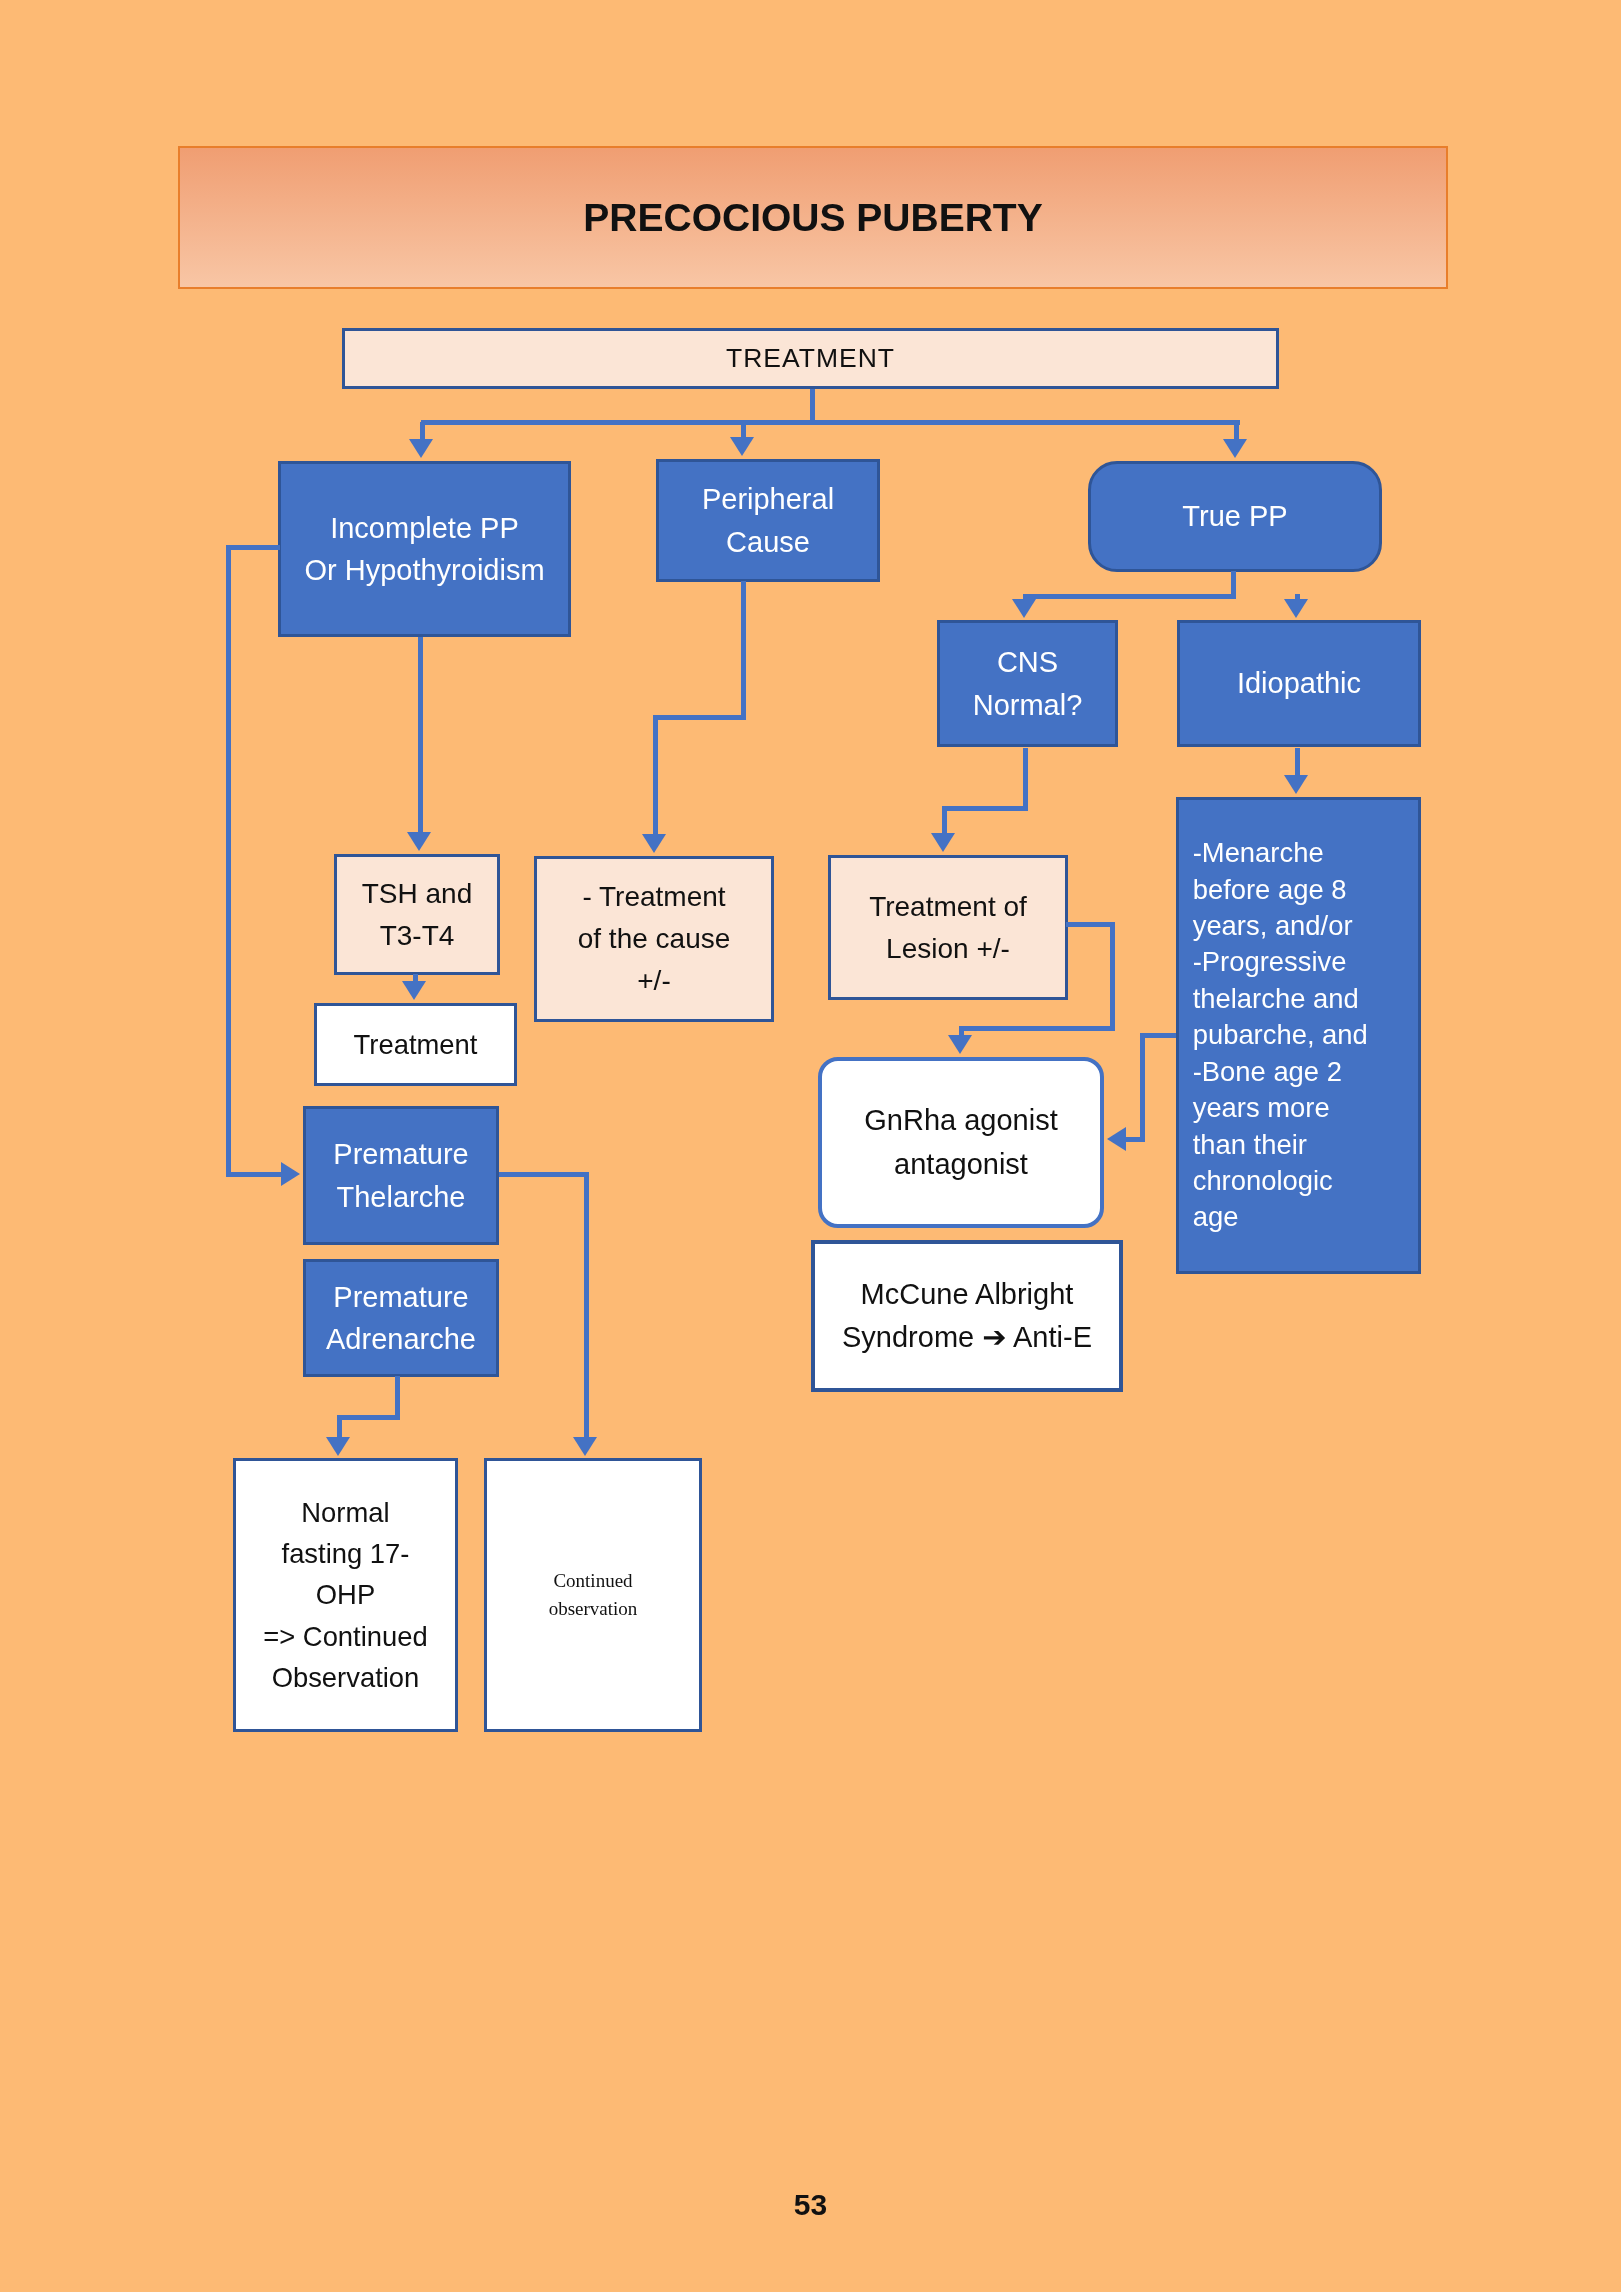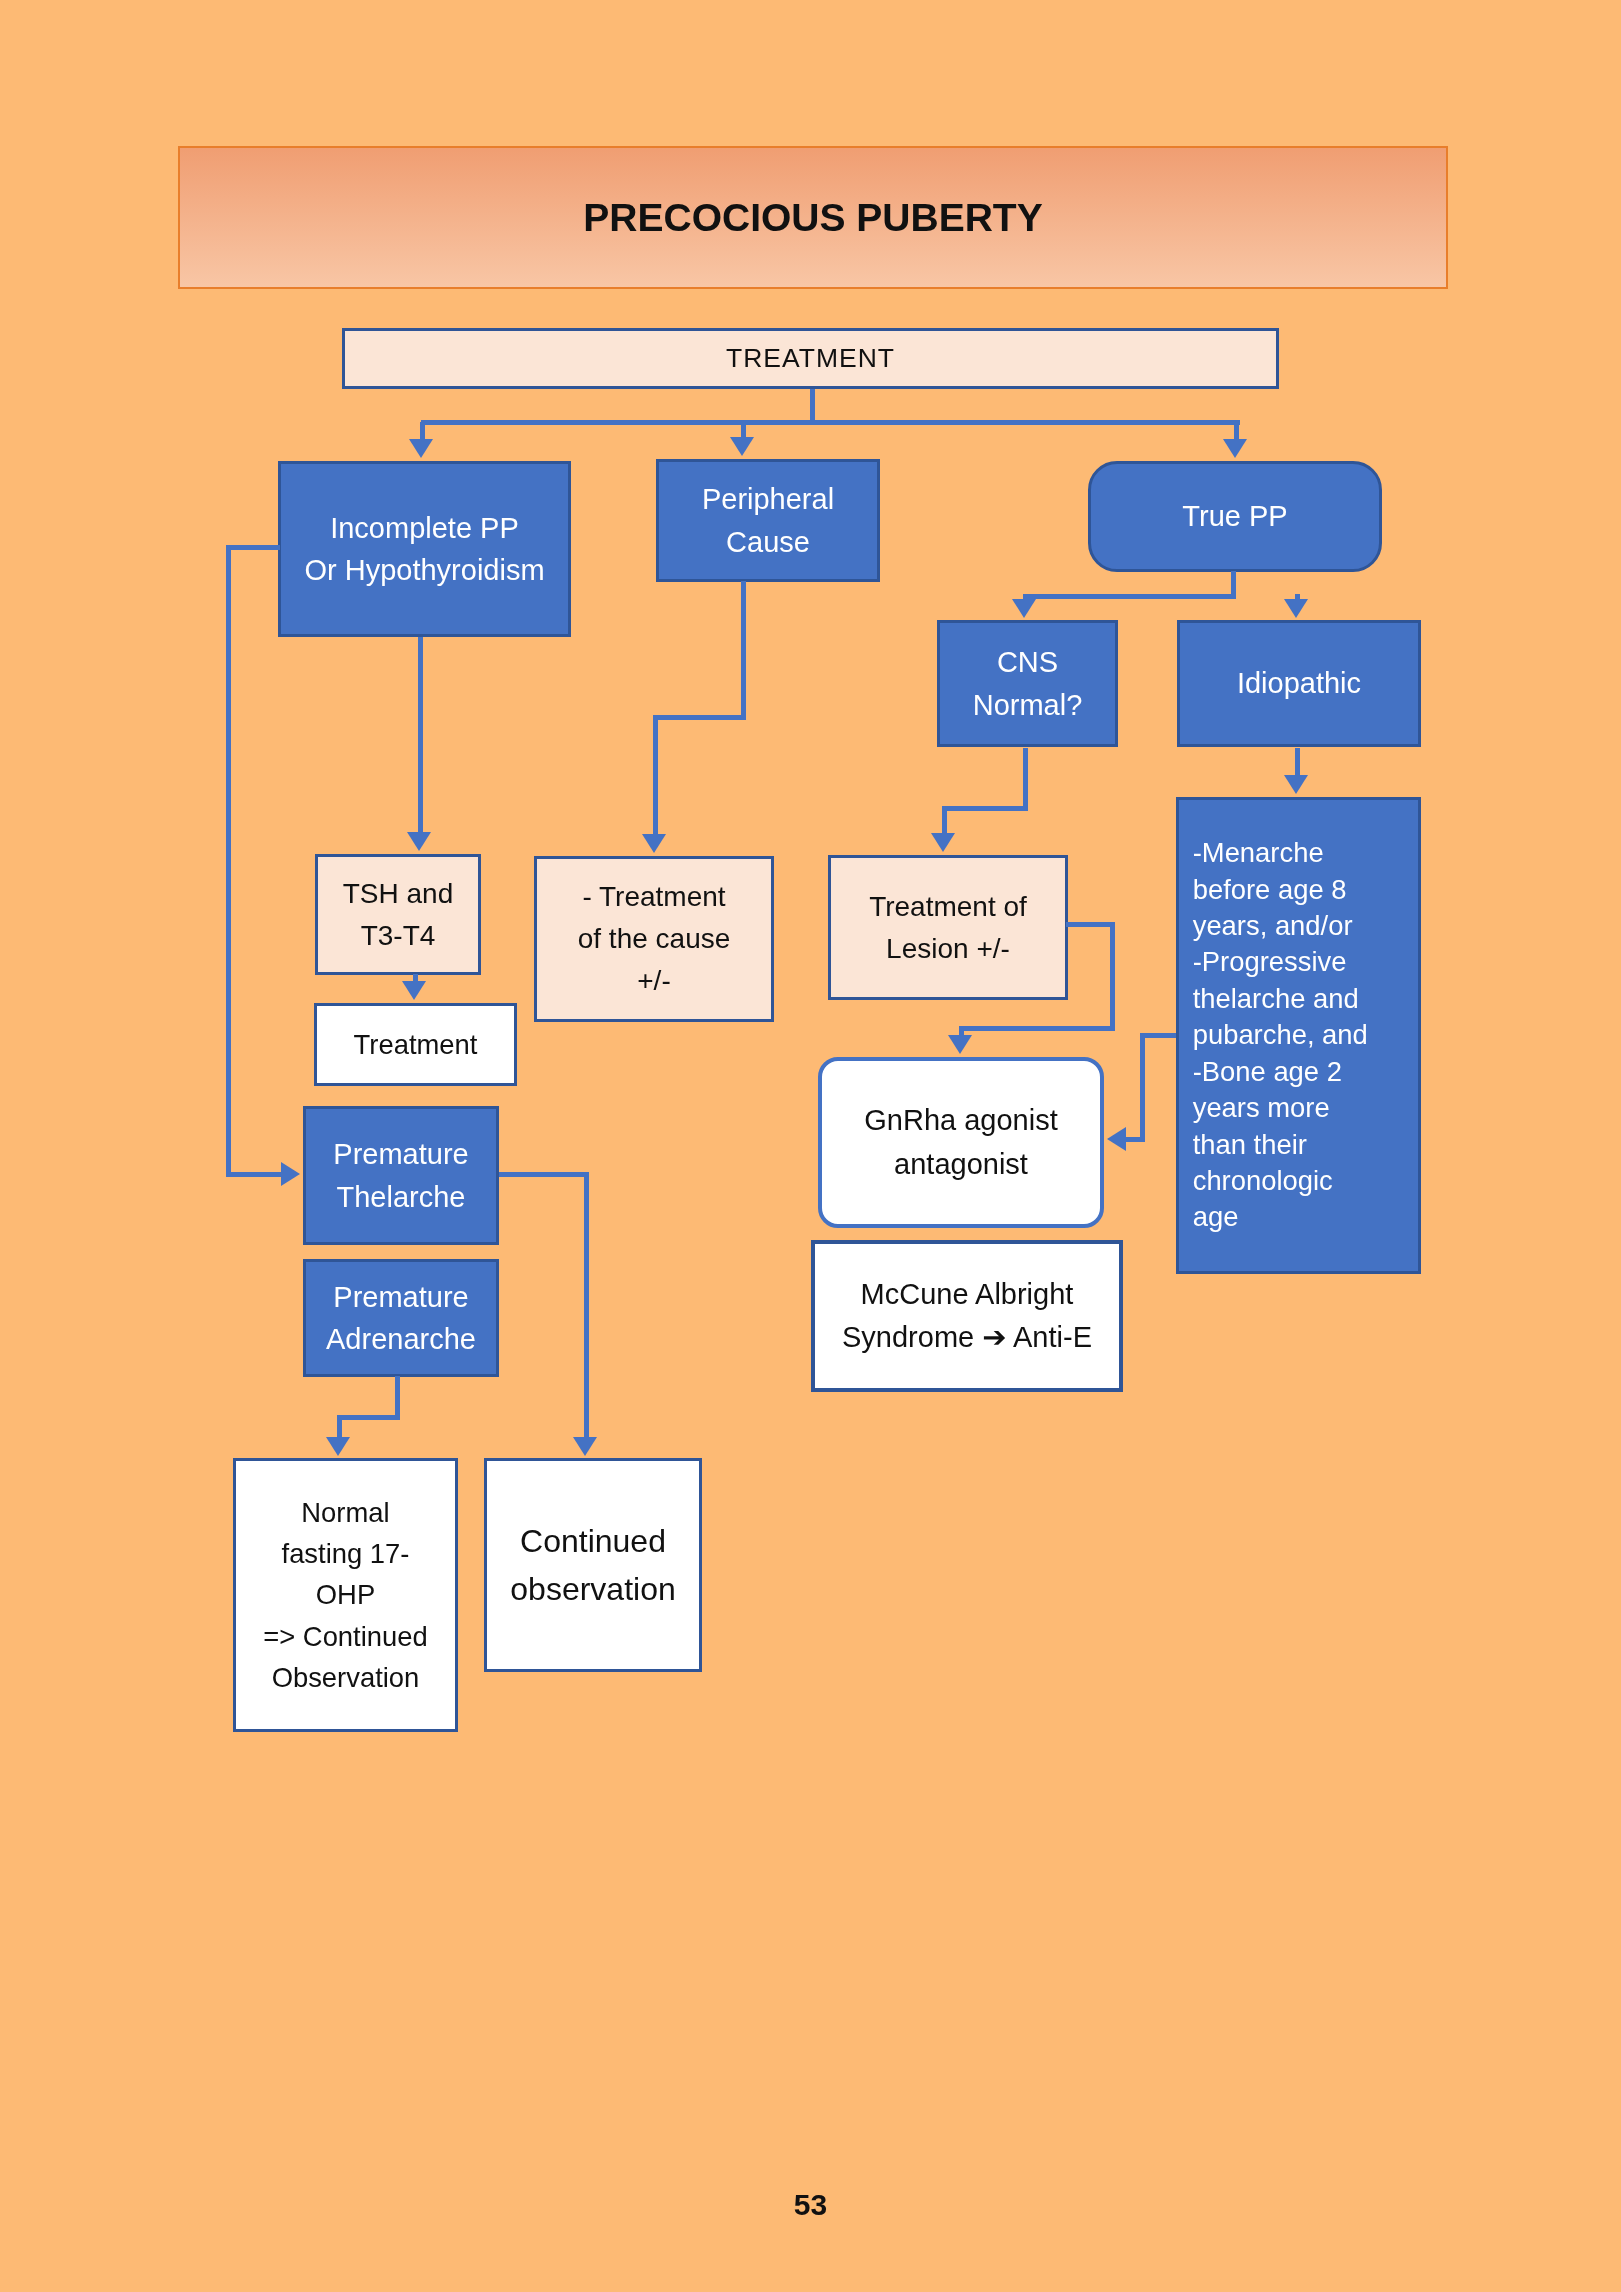--- a/index.html
+++ b/index.html
@@ -32,33 +32,33 @@
   }
   .white{
     background:#fff;border:3.9px solid var(--blue-border,#2f5597);
     color:#111;font-size:28px;line-height:1.5;
   }
   #n-incomplete{left:278px;top:461px;width:293px;height:176px;}
   #n-peripheral{left:633px;top:459px;width:224px;height:123px;margin-left:23px;}
   #n-truepp{left:1088px;top:461px;width:294px;height:111px;border-radius:29px;}
   #n-cns{left:937px;top:620px;width:181px;height:127px;}
   #n-idiopathic{left:1177px;top:620px;width:244px;height:127px;}
-  #n-tsh{left:315px;top:854px;width:166px;height:121px;}
+  #n-tsh{left:334px;top:854px;width:166px;height:121px;}
   #n-treatplain{left:314px;top:1003px;width:203px;height:83px;font-size:27.4px;}
   #n-treatcause{left:534px;top:856px;width:240px;height:166px;justify-content:center;}
   #n-treatlesion{left:828px;top:855px;width:240px;height:145px;}
   #n-criteria{left:1176px;top:797px;width:245px;height:477px;justify-content:flex-start;
     text-align:left;padding-left:13.7px;font-size:27.4px;line-height:1.33;}
   #n-gnrha{left:818px;top:1057px;width:286px;height:171px;border-radius:20px;
     border:4.9px solid var(--connector,#4472c4);font-size:29px;}
   #n-mccune{left:811px;top:1240px;width:312px;height:152px;border-width:4.9px;font-size:29px;}
   #n-pthelarche{left:303px;top:1106px;width:196px;height:139px;}
   #n-padrenarche{left:303px;top:1259px;width:196px;height:118px;}
   #n-17ohp{left:233px;top:1458px;width:225px;height:274px;font-size:27.4px;}
-  #n-contobs{left:484px;top:1458px;width:218px;height:214px;font-size:32px;}
+  #n-contobs{left:484px;top:1458px;width:218px;height:274px;font-size:19px;font-family:Liberation Serif, serif;}
   
   .line{position:absolute;background:var(--connector,#4472c4);}
   .arr{position:absolute;width:0;height:0;border:12.7px solid transparent;}
   .arr-down{border-top:19.6px solid var(--connector,#4472c4);border-bottom:none;}
   .arr-right{border-left:19.6px solid var(--connector,#4472c4);border-right:none;}
   .arr-left{border-right:19.6px solid var(--connector,#4472c4);border-left:none;}
   .pagenum{position:absolute;left:0;top:2188px;width:1621px;text-align:center;
     font-size:30px;font-weight:bold;color:#111;}
 </style>
 </head>

